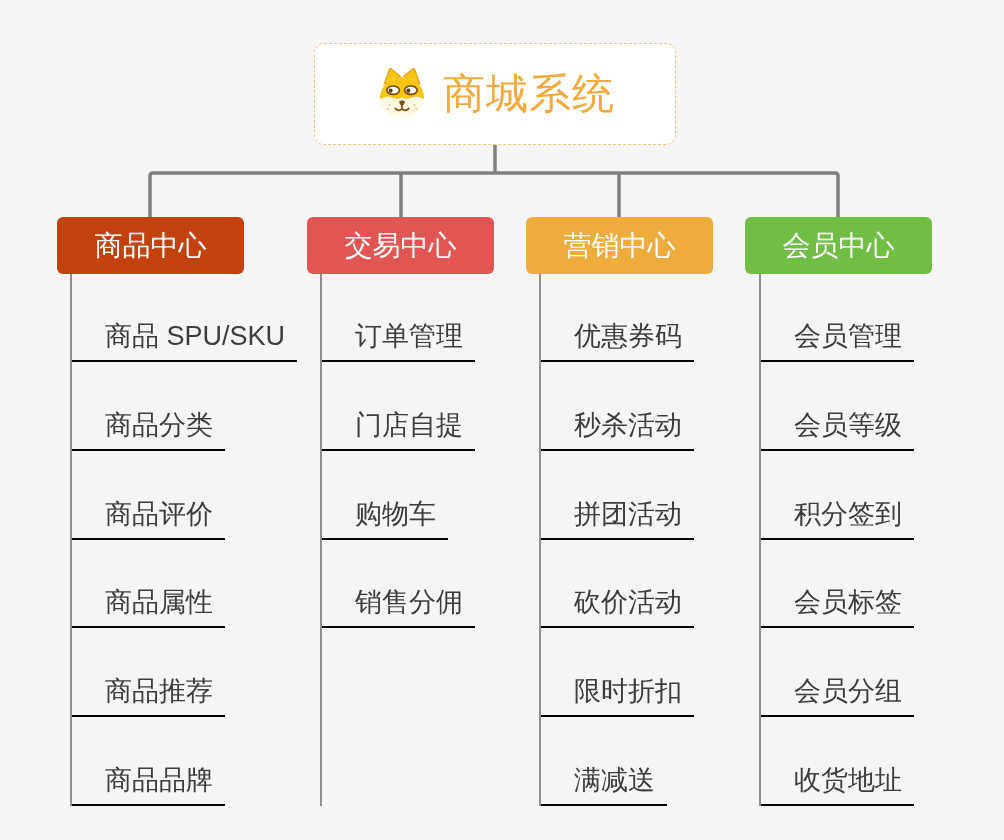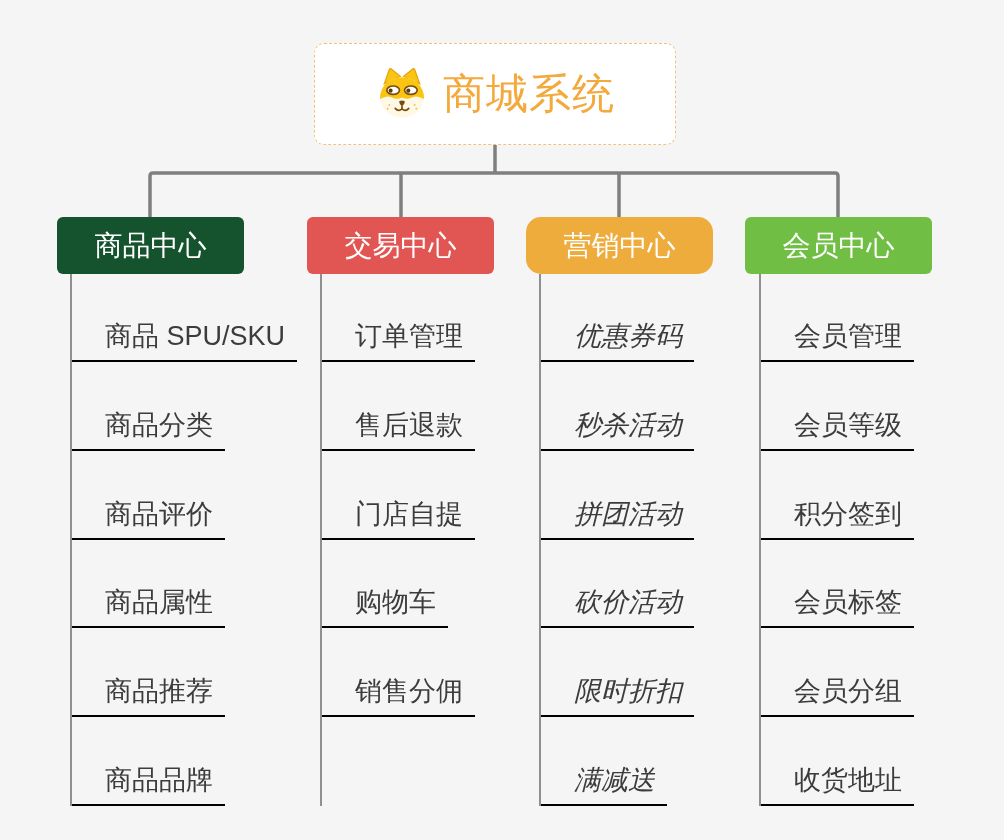--- a/index.html
+++ b/index.html
@@ -86,21 +86,21 @@
   .items {
     position: absolute;
     top: 311px;
     display: flex;
     flex-direction: column;
     align-items: flex-start;
     gap: 44.8px;
   }
   .b0 .items { left: 72px;  }
   .b1 .items { left: 322px; }
-  .b2 .items { left: 541px; font-style: italic; }
+  .b2 .items { left: 541px; }
   .b3 .items { left: 761px; }
 
   .leaf-item {
     box-sizing: border-box;
     height: 44px;
     padding: 0 12px 6px 33px;
     display: flex;
     align-items: flex-end;
     border-bottom: 2px solid #000000;
     font-size: 27px;
@@ -141,46 +141,45 @@
 
       <circle cx="17" cy="45" r="1.1" fill="#e3c17a"></circle>
       <circle cx="15" cy="49.5" r="1.1" fill="#e3c17a"></circle>
       <circle cx="47" cy="45" r="1.1" fill="#e3c17a"></circle>
       <circle cx="49" cy="49.5" r="1.1" fill="#e3c17a"></circle>
     </svg>
     <span class="root-title">商城系统</span>
   </div>
 
   <div class="branch b0">
-    <div class="branch-node" style="background-color: #14532d;">商品中心</div>
+    <div class="branch-node" style="background-color: #c2410c;">商品中心</div>
     <div class="spine" style="background-color: rgb(143, 143, 143);"></div>
     <div class="items">
       <div class="leaf-item">商品 SPU/SKU</div>
       <div class="leaf-item">商品分类</div>
       <div class="leaf-item">商品评价</div>
       <div class="leaf-item">商品属性</div>
       <div class="leaf-item">商品推荐</div>
       <div class="leaf-item">商品品牌</div>
     </div>
   </div>
 
   <div class="branch b1">
     <div class="branch-node" style="background-color: rgb(225, 85, 82); text-align: center;">交易中心</div>
     <div class="spine" style="background-color: rgb(143, 143, 143);"></div>
     <div class="items">
       <div class="leaf-item">订单管理</div>
-      <div class="leaf-item">售后退款</div>
       <div class="leaf-item">门店自提</div>
       <div class="leaf-item">购物车</div>
       <div class="leaf-item">销售分佣</div>
     </div>
   </div>
 
   <div class="branch b2">
-    <div class="branch-node" style="background-color: rgb(238, 172, 61); border-radius: 15px;">营销中心</div>
+    <div class="branch-node" style="background-color: rgb(238, 172, 61);">营销中心</div>
     <div class="spine" style="background-color: rgb(143, 143, 143);"></div>
     <div class="items">
       <div class="leaf-item">优惠券码</div>
       <div class="leaf-item">秒杀活动</div>
       <div class="leaf-item">拼团活动</div>
       <div class="leaf-item">砍价活动</div>
       <div class="leaf-item">限时折扣</div>
       <div class="leaf-item">满减送</div>
     </div>
   </div>

